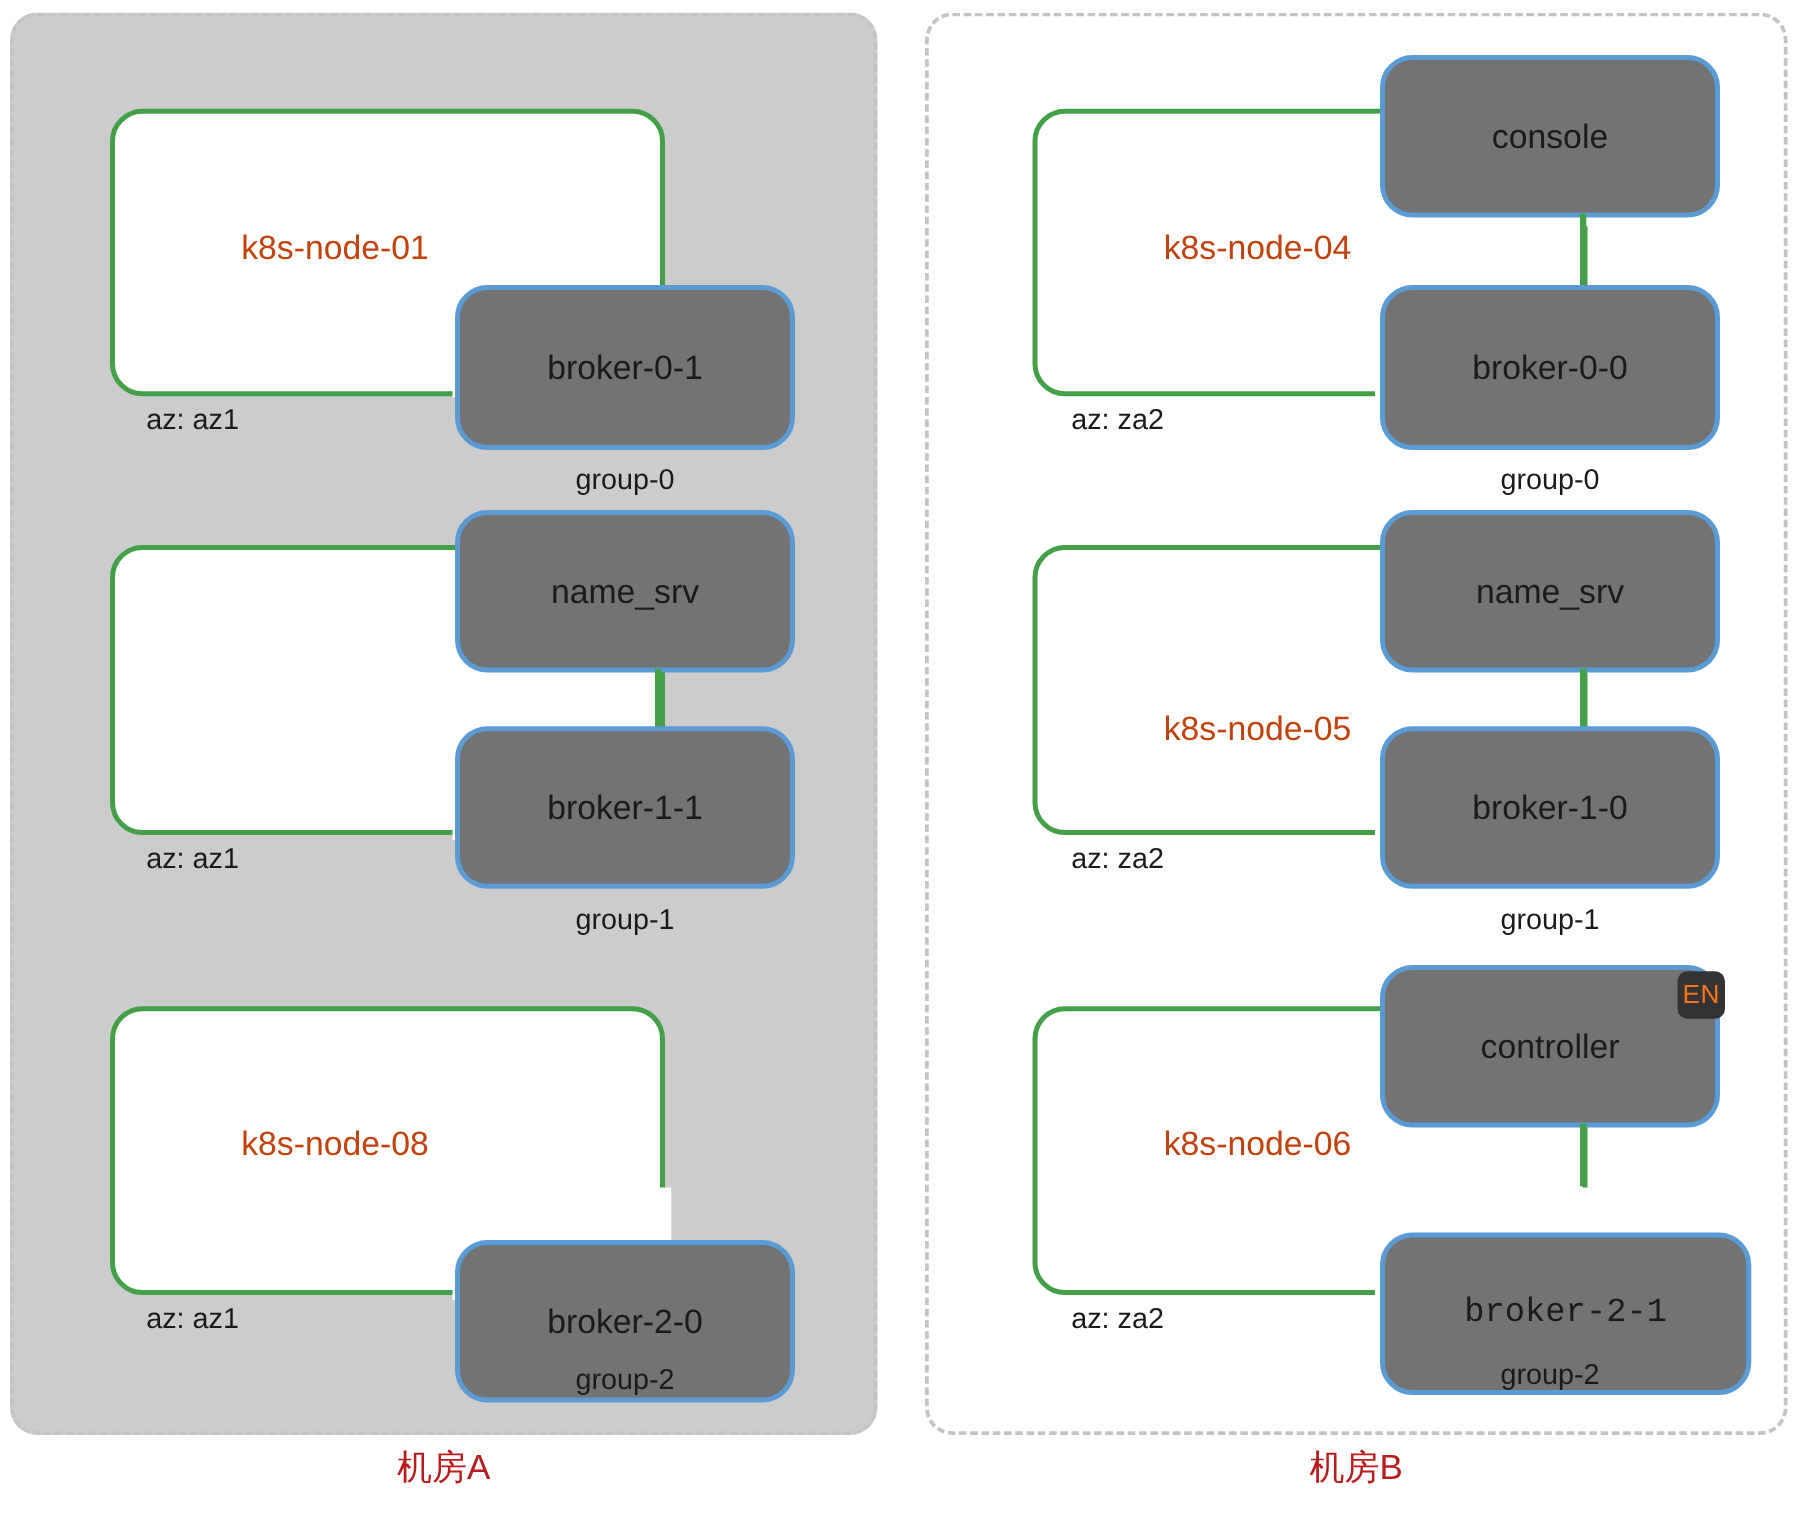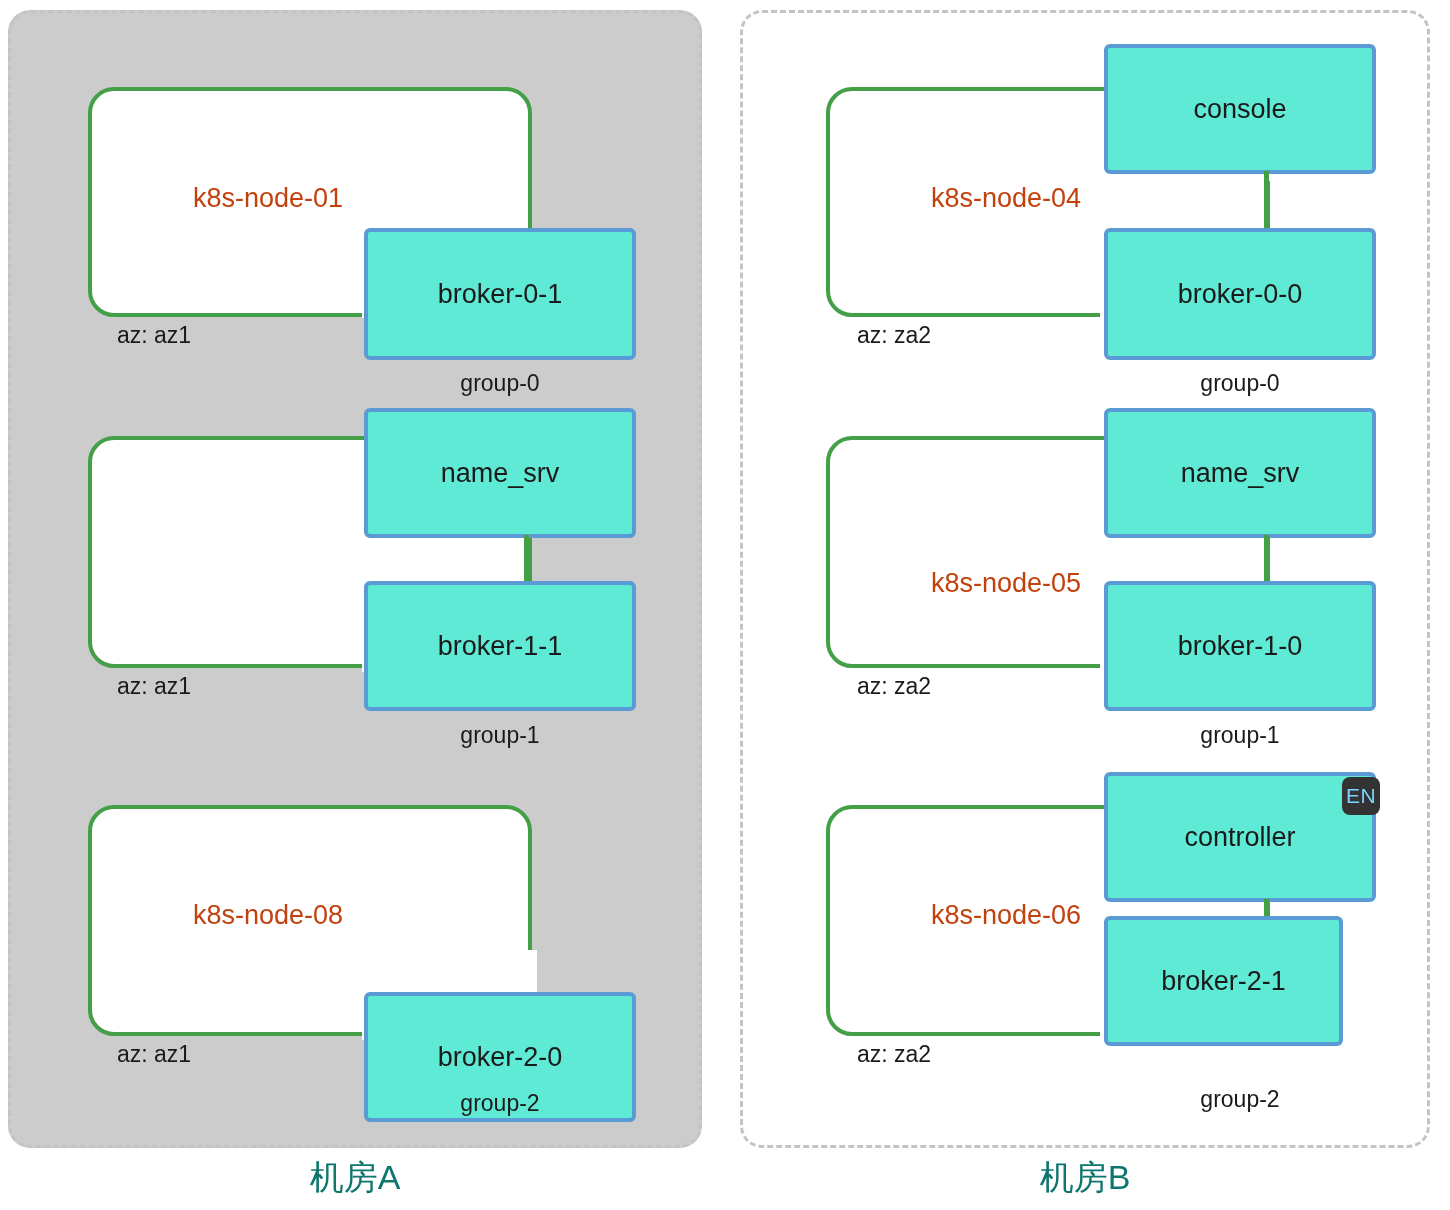--- a/index.html
+++ b/index.html
@@ -33,22 +33,22 @@
   .zone-b {
     left: 740px;
     top: 10px;
     width: 690px;
     height: 1138px;
     background: #ffffff;
   }
   .zone-caption {
     position: absolute;
     text-align: center;
-    font-size: 34px;
-    color: #0f766e;
+    font-size: 28px;
+    color: #b91c1c;
     white-space: nowrap;
   }
   .zone-caption-a { left: 8px;  top: 1155px; width: 694px; }
   .zone-caption-b { left: 740px; top: 1155px; width: 690px; }
 
   
   .node-box {
     position: absolute;
     box-sizing: border-box;
     background: #ffffff;
@@ -71,23 +71,23 @@
     position: absolute;
     font-size: 23px;
     color: #1a1a1a;
     white-space: nowrap;
   }
 
   
   .pod-box {
     position: absolute;
     box-sizing: border-box;
-    background: #5eead4;
+    background: #737373;
     border: 4px solid #5b9bd5;
-    border-radius: 6px;
+    border-radius: 26px;
     display: flex;
     align-items: center;
     justify-content: center;
   }
   .pod-label {
     font-size: 27px;
     color: #1a1a1a;
     white-space: nowrap;
   }
   .group-label {
@@ -105,21 +105,21 @@
     background: #43a047;
   }
 
   
   .ime-badge {
     position: absolute;
     width: 38px;
     height: 38px;
     border-radius: 8px;
     background: #333333;
-    color: #7dd3fc;
+    color: #f97316;
     font-size: 21px;
     display: flex;
     align-items: center;
     justify-content: center;
     letter-spacing: 0.5px;
   }
 </style>
 </head>
 <body>
 
@@ -198,21 +198,21 @@
   <div class="node-box" style="left:826px; top:805px; width:444px; height:231px;"></div>
   <div class="node-mask" style="left:1100px; top:809px; width:175px; height:90px;"></div>
   <div class="node-mask" style="left:1100px; top:950px; width:175px; height:90px;"></div>
   <div class="node-label" style="left:826px; top:900px; width:360px;">k8s-node-06</div>
   <div class="az-label" style="left:857px; top:1041px;">az: za2</div>
 
   <div class="pod-box" style="left:1104px; top:772px; width:272px; height:130px;">
     <span class="pod-label">controller</span>
   </div>
   <div class="pod-link" style="left:1264px; top:899px; height:50px;"></div>
-  <div class="pod-box" style="left:1104px; top:916px; width:239px; height:130px;">
+  <div class="pod-box" style="left:1104px; top:986px; width:297px; height:130px;font-family:Liberation Mono, monospace;">
     <span class="pod-label">broker-2-1</span>
   </div>
   <div class="group-label" style="left:1104px; top:1086px; width:272px;">group-2</div>
 
   <div class="ime-badge" style="left:1342px; top:777px;">EN</div>
 
   <div class="zone-caption zone-caption-b">机房B</div>
 
 </div>
 

